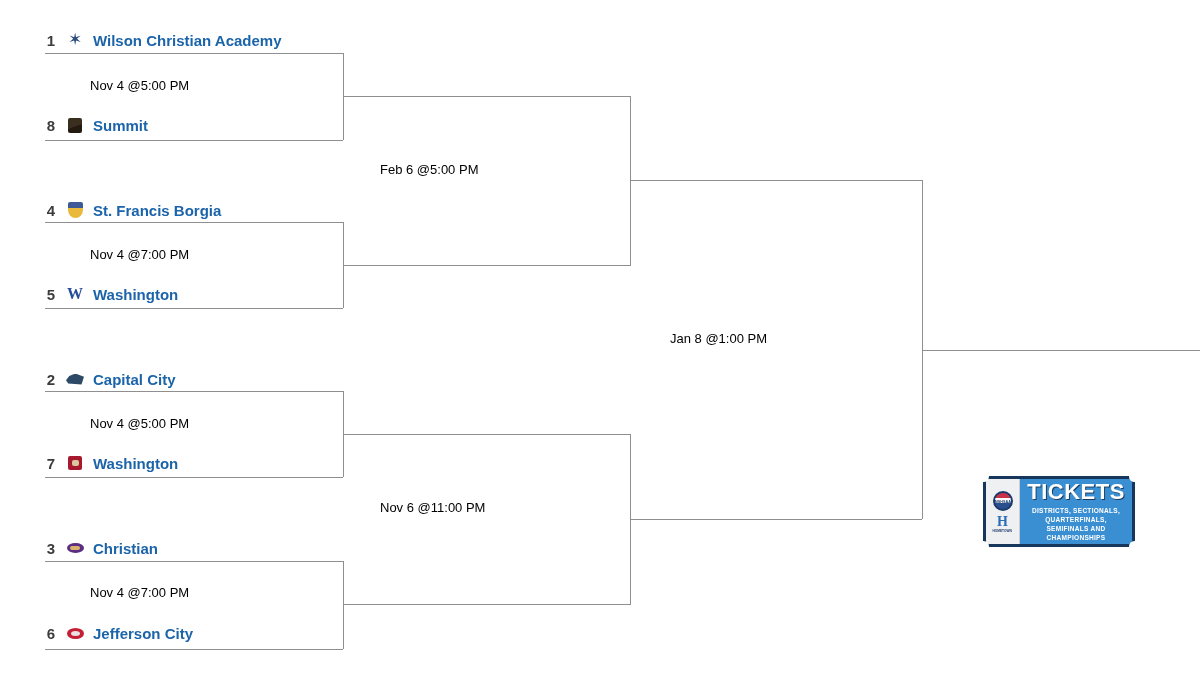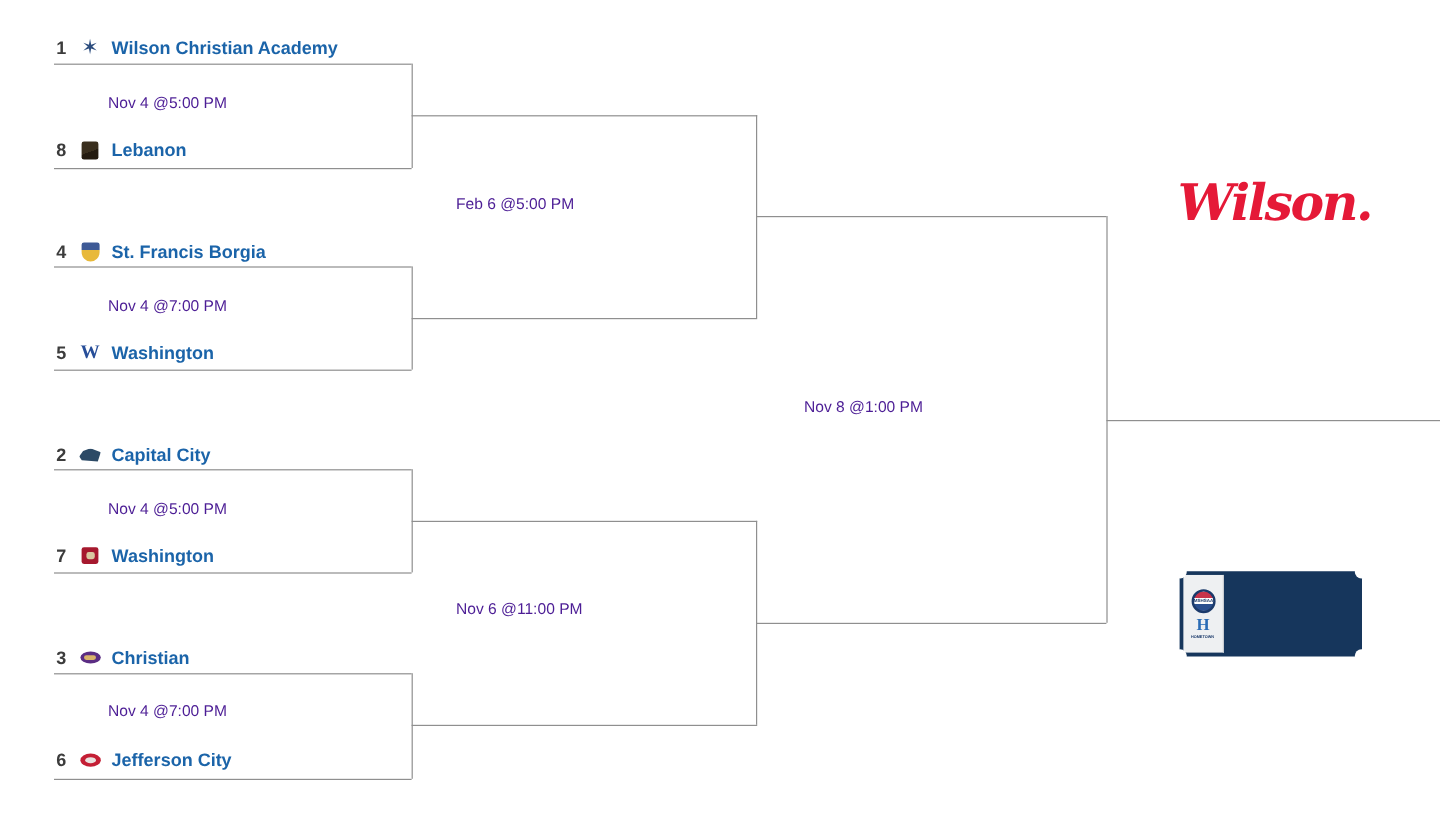--- a/index.html
+++ b/index.html
@@ -70,21 +70,21 @@
   .logo-jeffcity .shape { width: 17px; height: 11px; background: #c41f35;
     border-radius: 50%; display: flex; align-items: center; justify-content: center; }
   .logo-jeffcity .inner { width: 9px; height: 5px; background: #e9e2df;
     border-radius: 50%; }
 
   
   .game-date {
     position: absolute;
     font-size: 13px;
     font-weight: 400;
-    color: #4c1d95;
+    color: #000000;
     white-space: nowrap;
   }
 
   
   .wilson {
     position: absolute;
     left: 972px; top: 140px;
     width: 180px; height: 56px;
     display: flex; align-items: center; justify-content: center;
     font-family: "DejaVu Serif", serif;
@@ -188,21 +188,21 @@
   <div class="team-row" style="top:28px">
     <span class="seed">1</span>
     <span class="logo logo-summit">✶</span>
     <span class="team-name">Wilson Christian Academy</span>
   </div>
   <div class="team-row" style="top:113px">
     <span class="seed">8</span>
     <span class="logo logo-lebanon">
         <span class="shape"></span>
       </span>
-    <span class="team-name">Lebanon</span>
+    <span class="team-name">Summit</span>
   </div>
 
   <div class="team-row" style="top:198px">
     <span class="seed">4</span>
     <span class="logo logo-borgia">
         <span class="shape"></span>
       </span>
     <span class="team-name">St. Francis Borgia</span>
   </div>
   <div class="team-row" style="top:282px">
@@ -246,21 +246,21 @@
       </span>
     <span class="team-name">Jefferson City</span>
   </div>
 
   <div class="game-date" style="left:90px; top:78px">Nov 4 @5:00 PM</div>
   <div class="game-date" style="left:90px; top:247px">Nov 4 @7:00 PM</div>
   <div class="game-date" style="left:90px; top:416px">Nov 4 @5:00 PM</div>
   <div class="game-date" style="left:90px; top:585px">Nov 4 @7:00 PM</div>
   <div class="game-date" style="left:380px; top:162px">Feb 6 @5:00 PM</div>
   <div class="game-date" style="left:380px; top:500px">Nov 6 @11:00 PM</div>
-  <div class="game-date" style="left:670px; top:331px">Nov 8 @1:00 PM</div>
+  <div class="game-date" style="left:670px; top:331px">Jan 8 @1:00 PM</div>
 
   <div class="hline" style="left:45px; top:53px;  width:298px"></div>
   <div class="hline" style="left:45px; top:140px; width:298px"></div>
   <div class="hline" style="left:45px; top:222px; width:298px"></div>
   <div class="hline" style="left:45px; top:308px; width:298px"></div>
   <div class="hline" style="left:45px; top:391px; width:298px"></div>
   <div class="hline" style="left:45px; top:477px; width:298px"></div>
   <div class="hline" style="left:45px; top:561px; width:298px"></div>
   <div class="hline" style="left:45px; top:649px; width:298px"></div>
 
@@ -277,33 +277,36 @@
   <div class="vline" style="left:630px; top:96px;  height:169px"></div>
   <div class="vline" style="left:630px; top:434px; height:170px"></div>
 
   <div class="hline" style="left:630px; top:180px; width:292px"></div>
   <div class="hline" style="left:630px; top:519px; width:292px"></div>
 
   <div class="vline" style="left:922px; top:180px; height:339px"></div>
 
   <div class="hline" style="left:922px; top:350px; width:278px"></div>
 
-  <div class="wilson">Wilson.</div>
 
   <div class="ticket">
     <span class="notch notch-tl"></span>
     <span class="notch notch-tr"></span>
     <span class="notch notch-bl"></span>
     <span class="notch notch-br"></span>
     <div class="ticket-inner">
       <div class="ticket-stub">
         <span class="mshsaa-circle">
           <span class="mshsaa-text">MSHSAA</span>
         </span>
         <span class="hometown">
           <span class="h-letter">H</span>
           <span class="h-text">HOMETOWN</span>
         </span>
       </div>
+      <div class="ticket-main">
+        <div class="ticket-title">TICKETS</div>
+        <div class="ticket-subtitle">DISTRICTS, SECTIONALS, QUARTERFINALS, SEMIFINALS AND CHAMPIONSHIPS</div>
+      </div>
     </div>
   </div>
 
 </div>
 
 </body></html>

